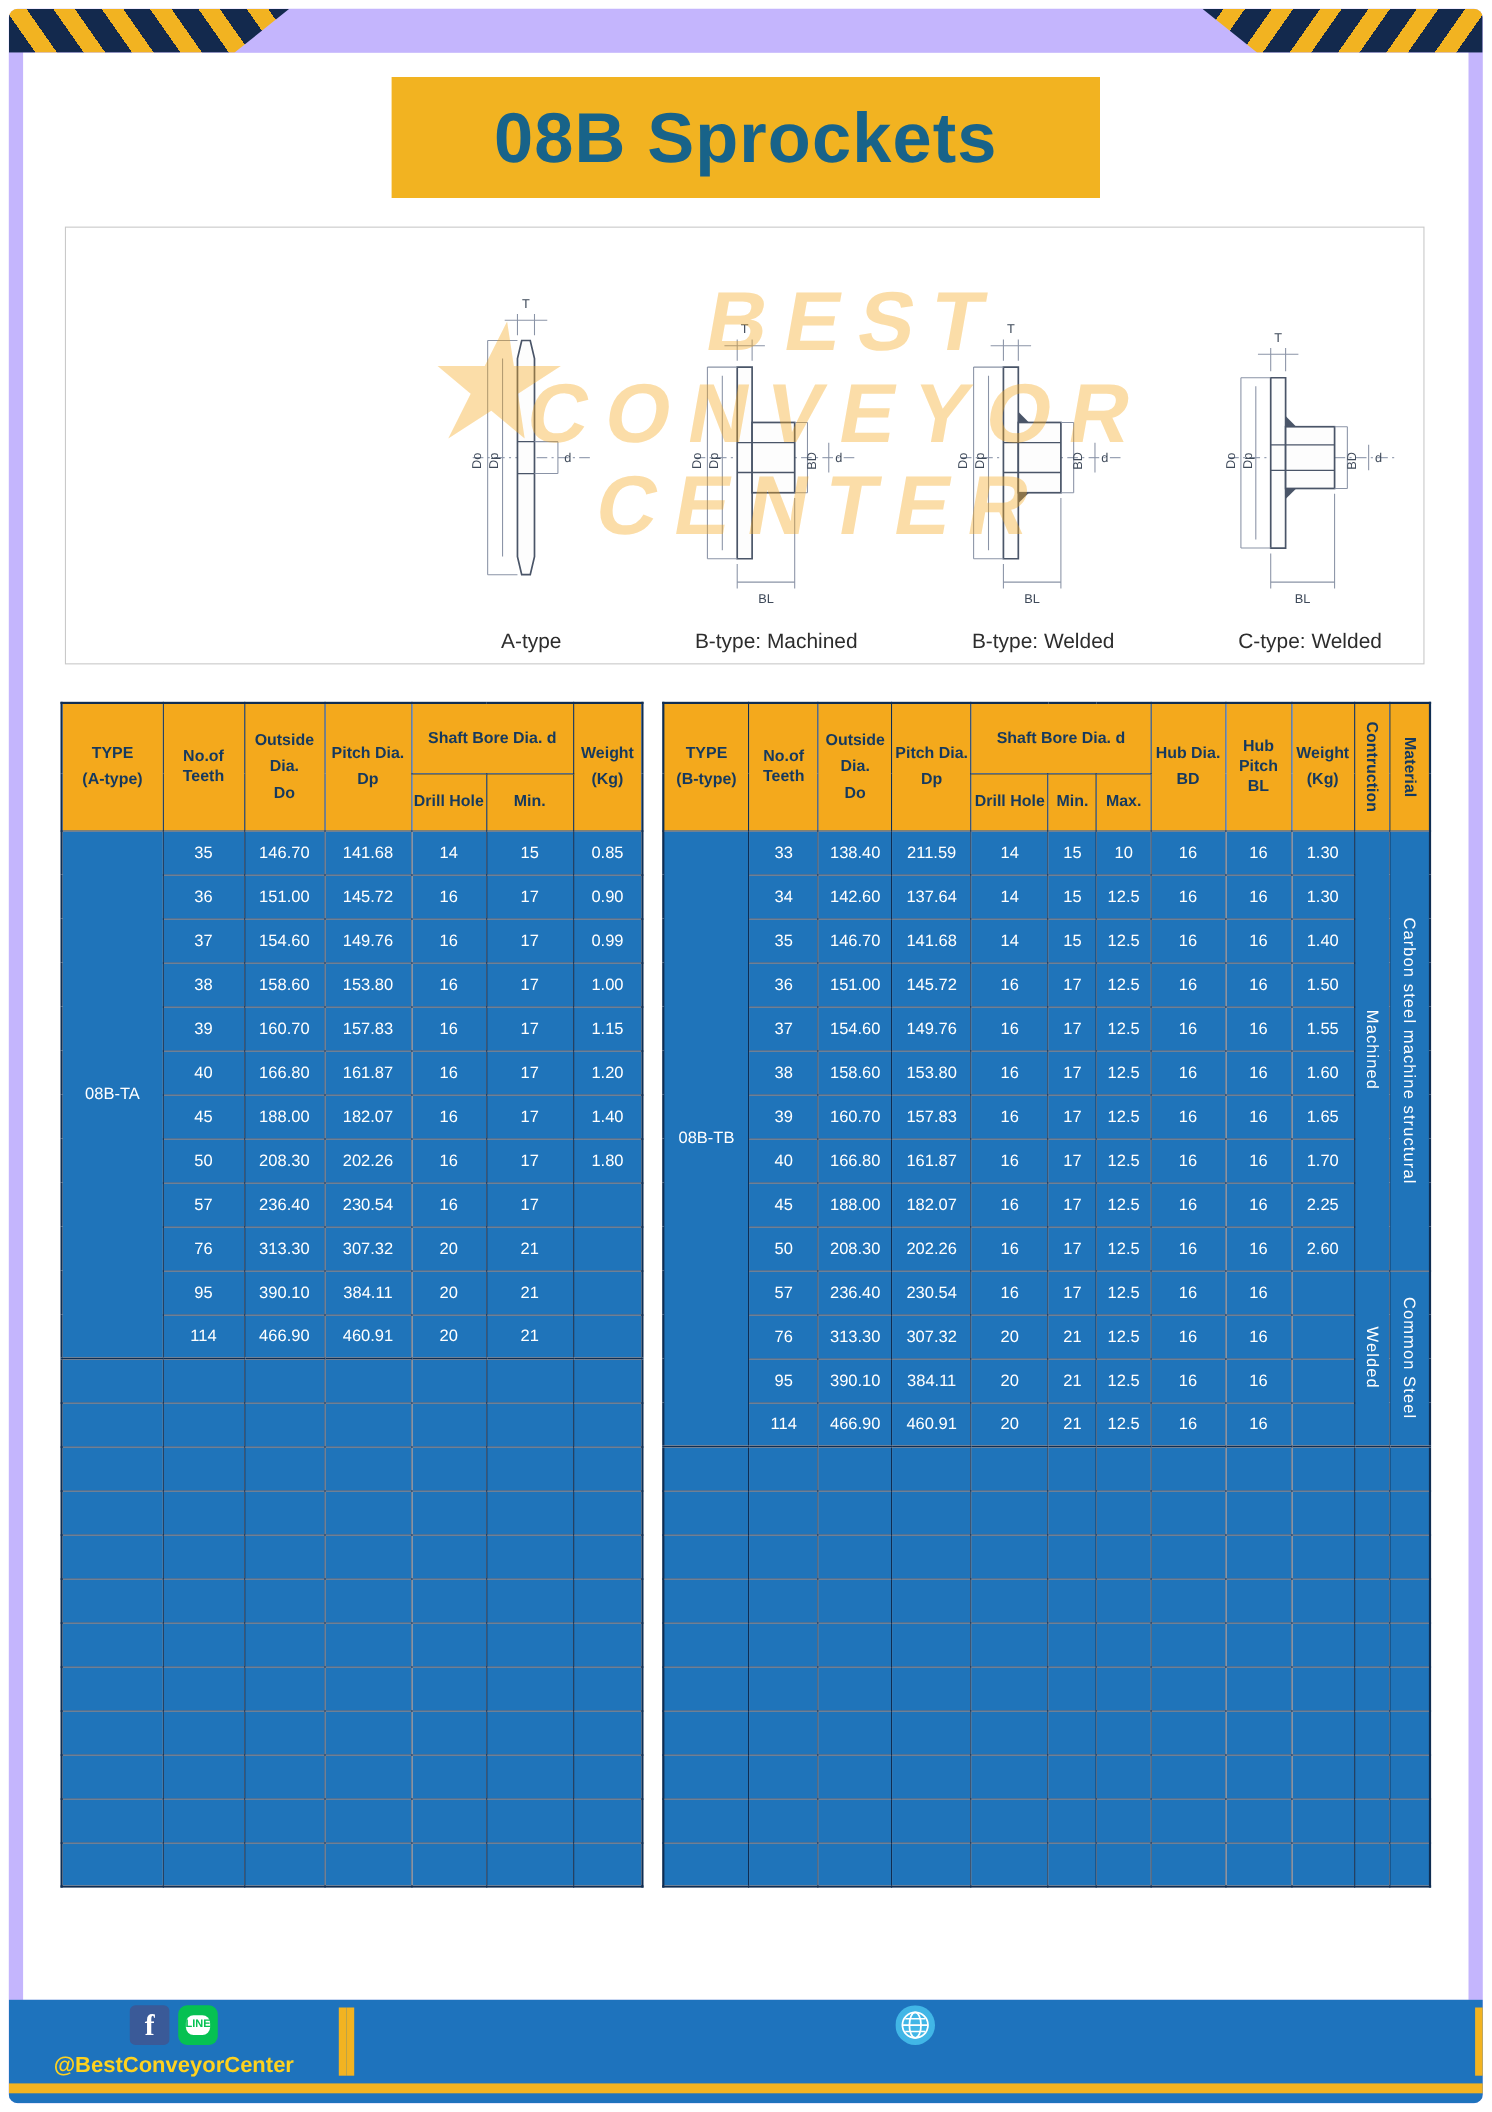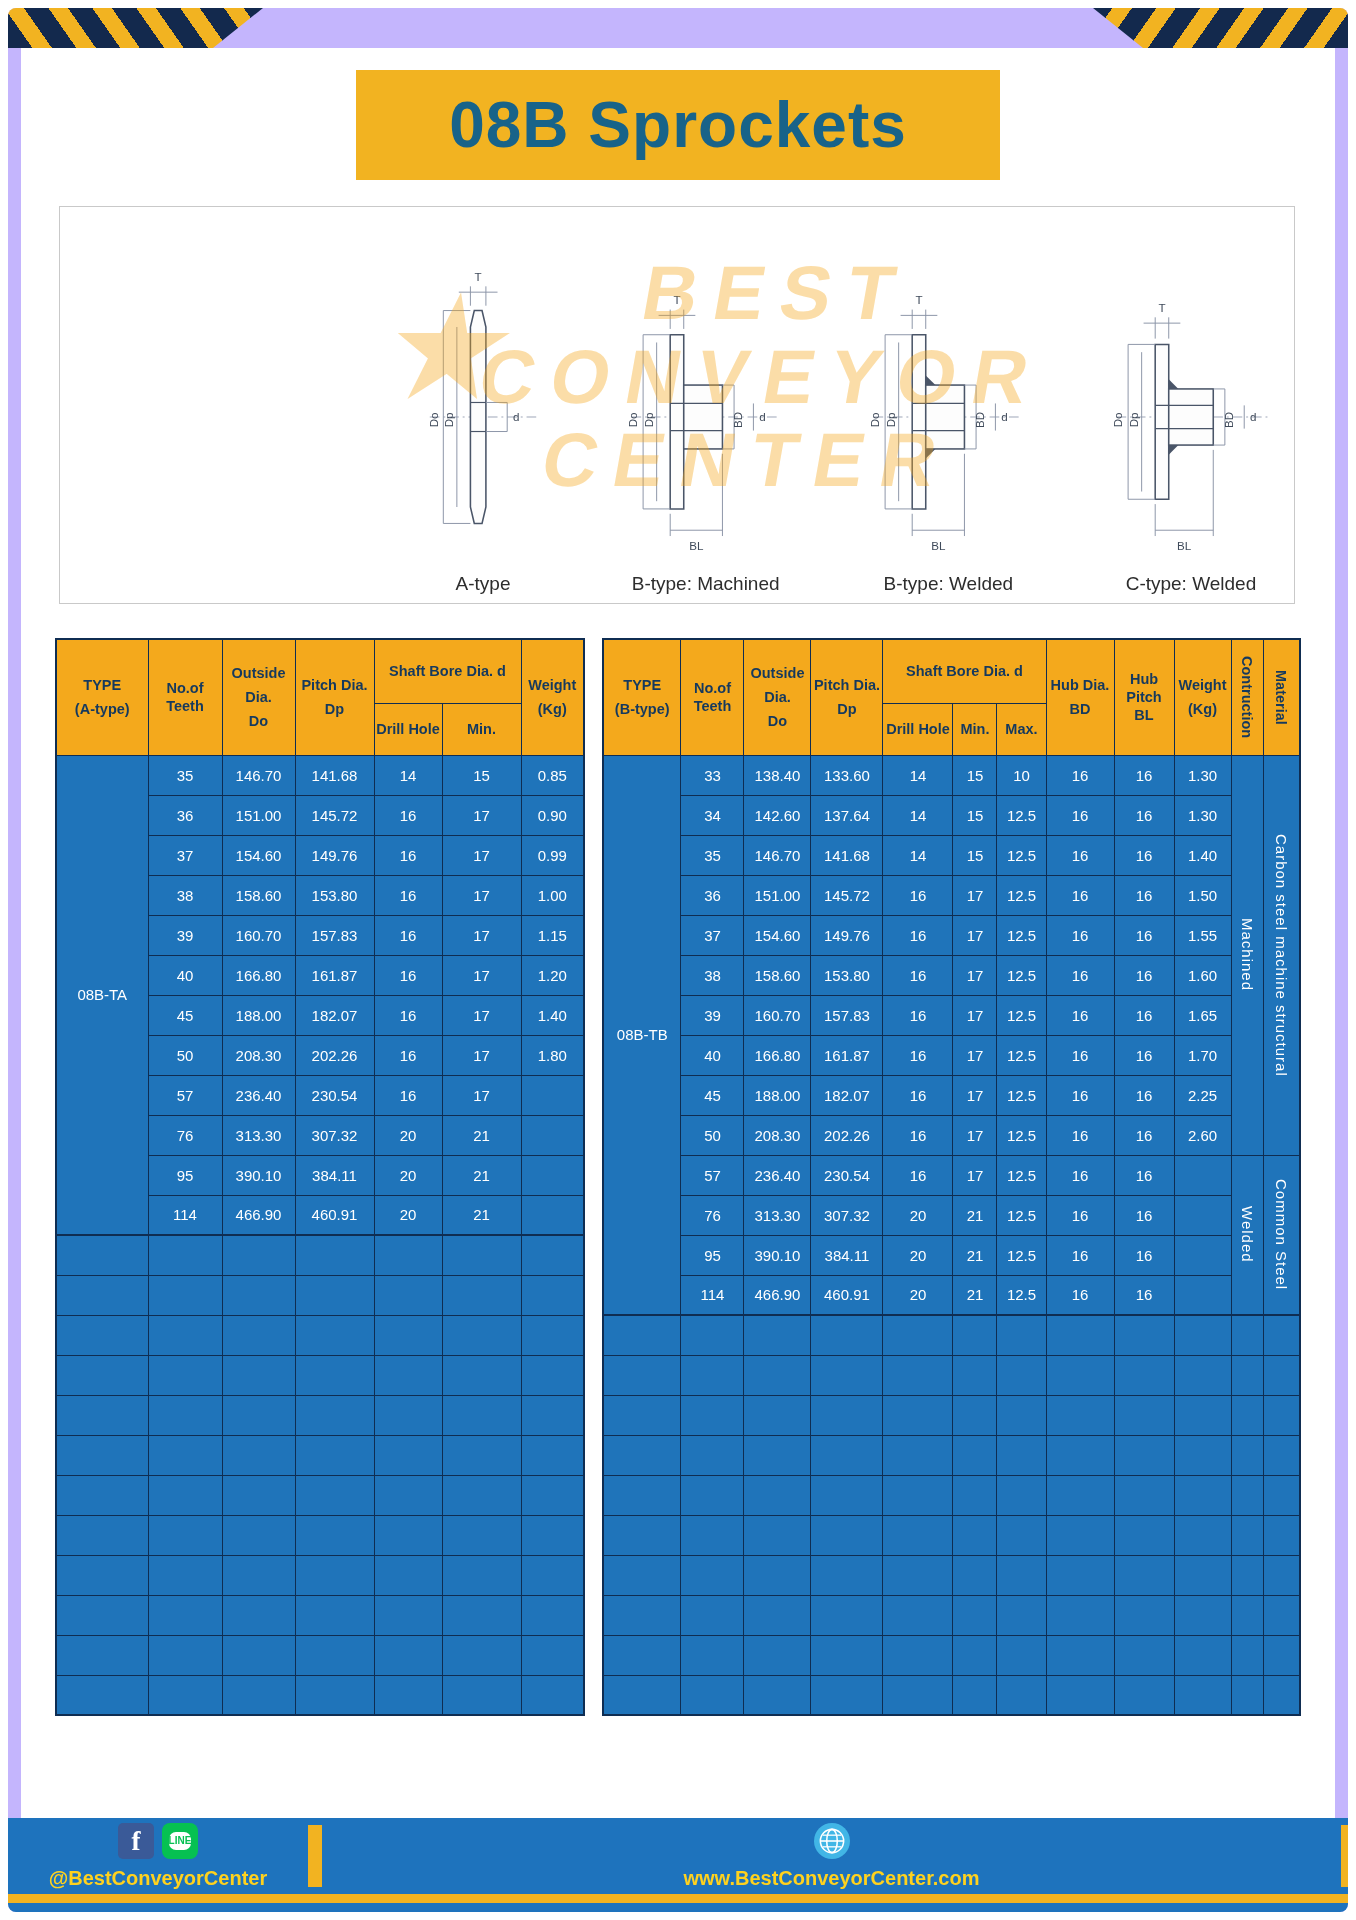--- a/index.html
+++ b/index.html
@@ -559,21 +559,21 @@
             <th>Drill Hole</th>
             <th>Min.</th>
             <th>Max.</th>
           </tr>
         </thead>
         <tbody id="tbody-b">
             <tr>
               <td class="type-cell" rowspan="14">08B-TB</td>
               <td>33</td>
               <td>138.40</td>
-              <td>133.60</td>
+              <td>211.59</td>
               <td>14</td>
               <td>15</td>
               <td>10</td>
               <td>16</td>
               <td>16</td>
               <td>1.30</td>
               <td class="vtext" rowspan="10">Machined</td>
               <td class="vtext" rowspan="10">Carbon steel  machine  structural</td>
             </tr>
             <tr>
@@ -882,19 +882,18 @@
       <div class="sep"></div>
       <div class="fsec fsec3">
         <svg class="ic" width="36" height="36" viewBox="0 0 34 34">
           <circle cx="17" cy="17" r="17" fill="#41b6e6"></circle>
           <circle cx="17" cy="17" r="11" fill="none" stroke="#fff" stroke-width="1.5"></circle>
           <ellipse cx="17" cy="17" rx="5" ry="11" fill="none" stroke="#fff" stroke-width="1.5"></ellipse>
           <line x1="6" y1="17" x2="28" y2="17" stroke="#fff" stroke-width="1.5"></line>
           <line x1="8.5" y1="11.5" x2="25.5" y2="11.5" stroke="#fff" stroke-width="1.2"></line>
           <line x1="8.5" y1="22.5" x2="25.5" y2="22.5" stroke="#fff" stroke-width="1.2"></line>
         </svg>
-        <div class="ftext">www.BestConveyorCenter.com</div>
       </div>
       <div class="sep"></div>
     </div>
     <div class="fstrip"></div>
   </div>
 </div>
 
 </body></html>

